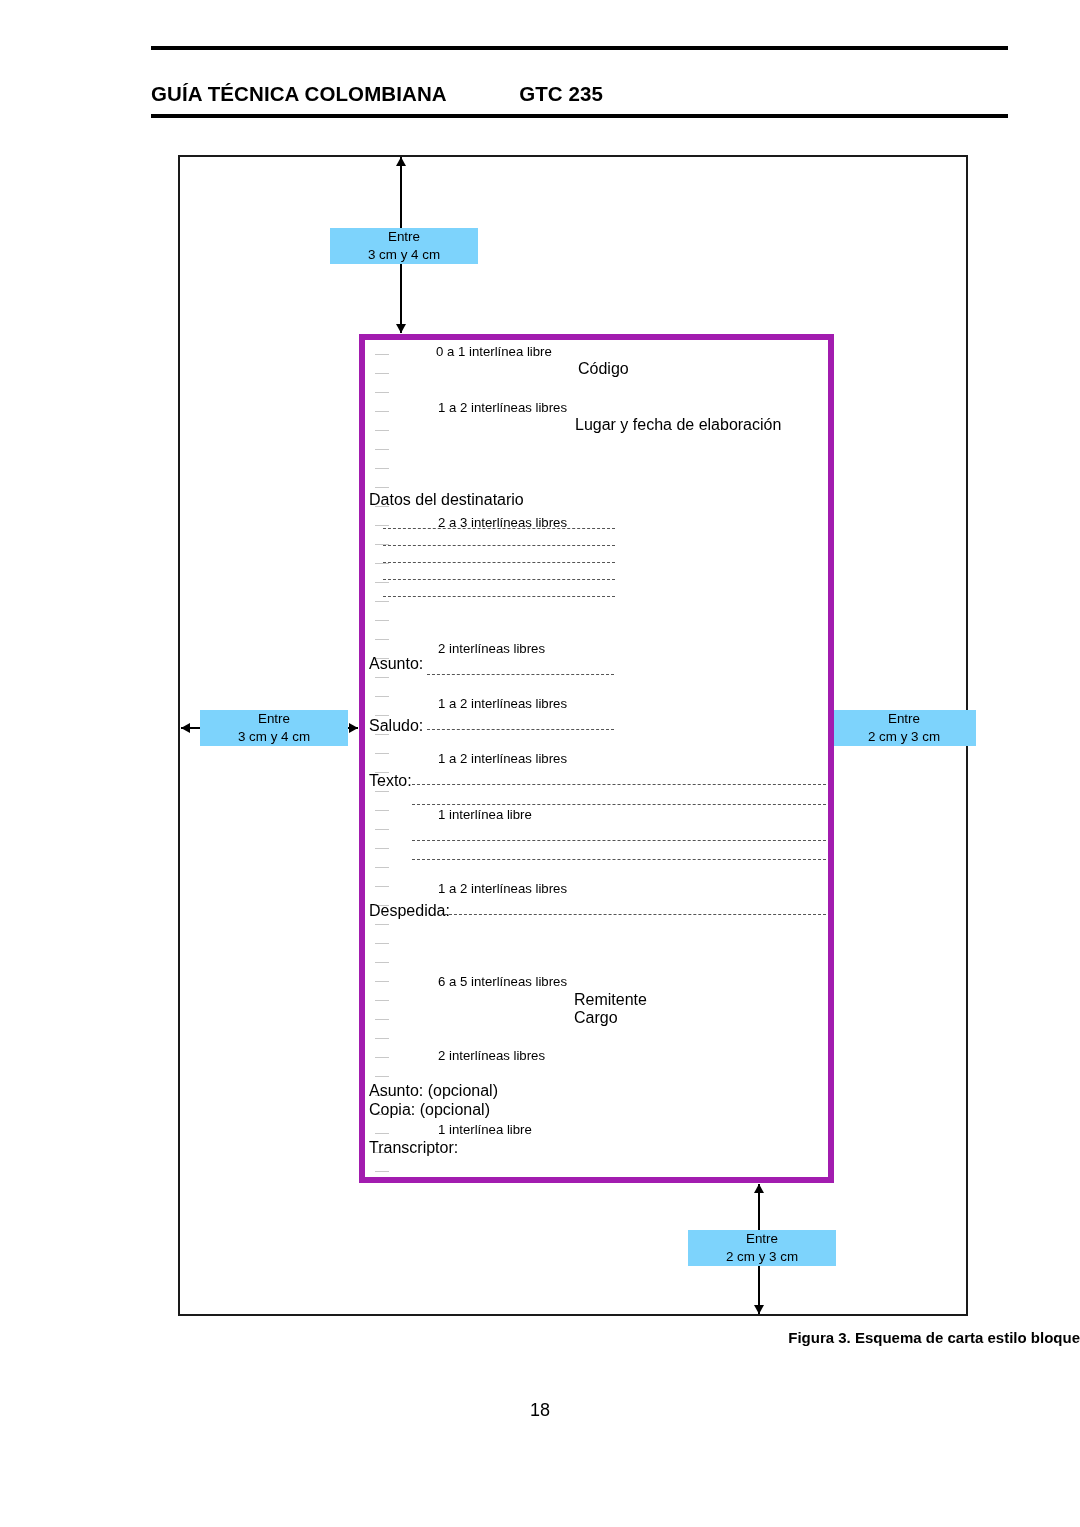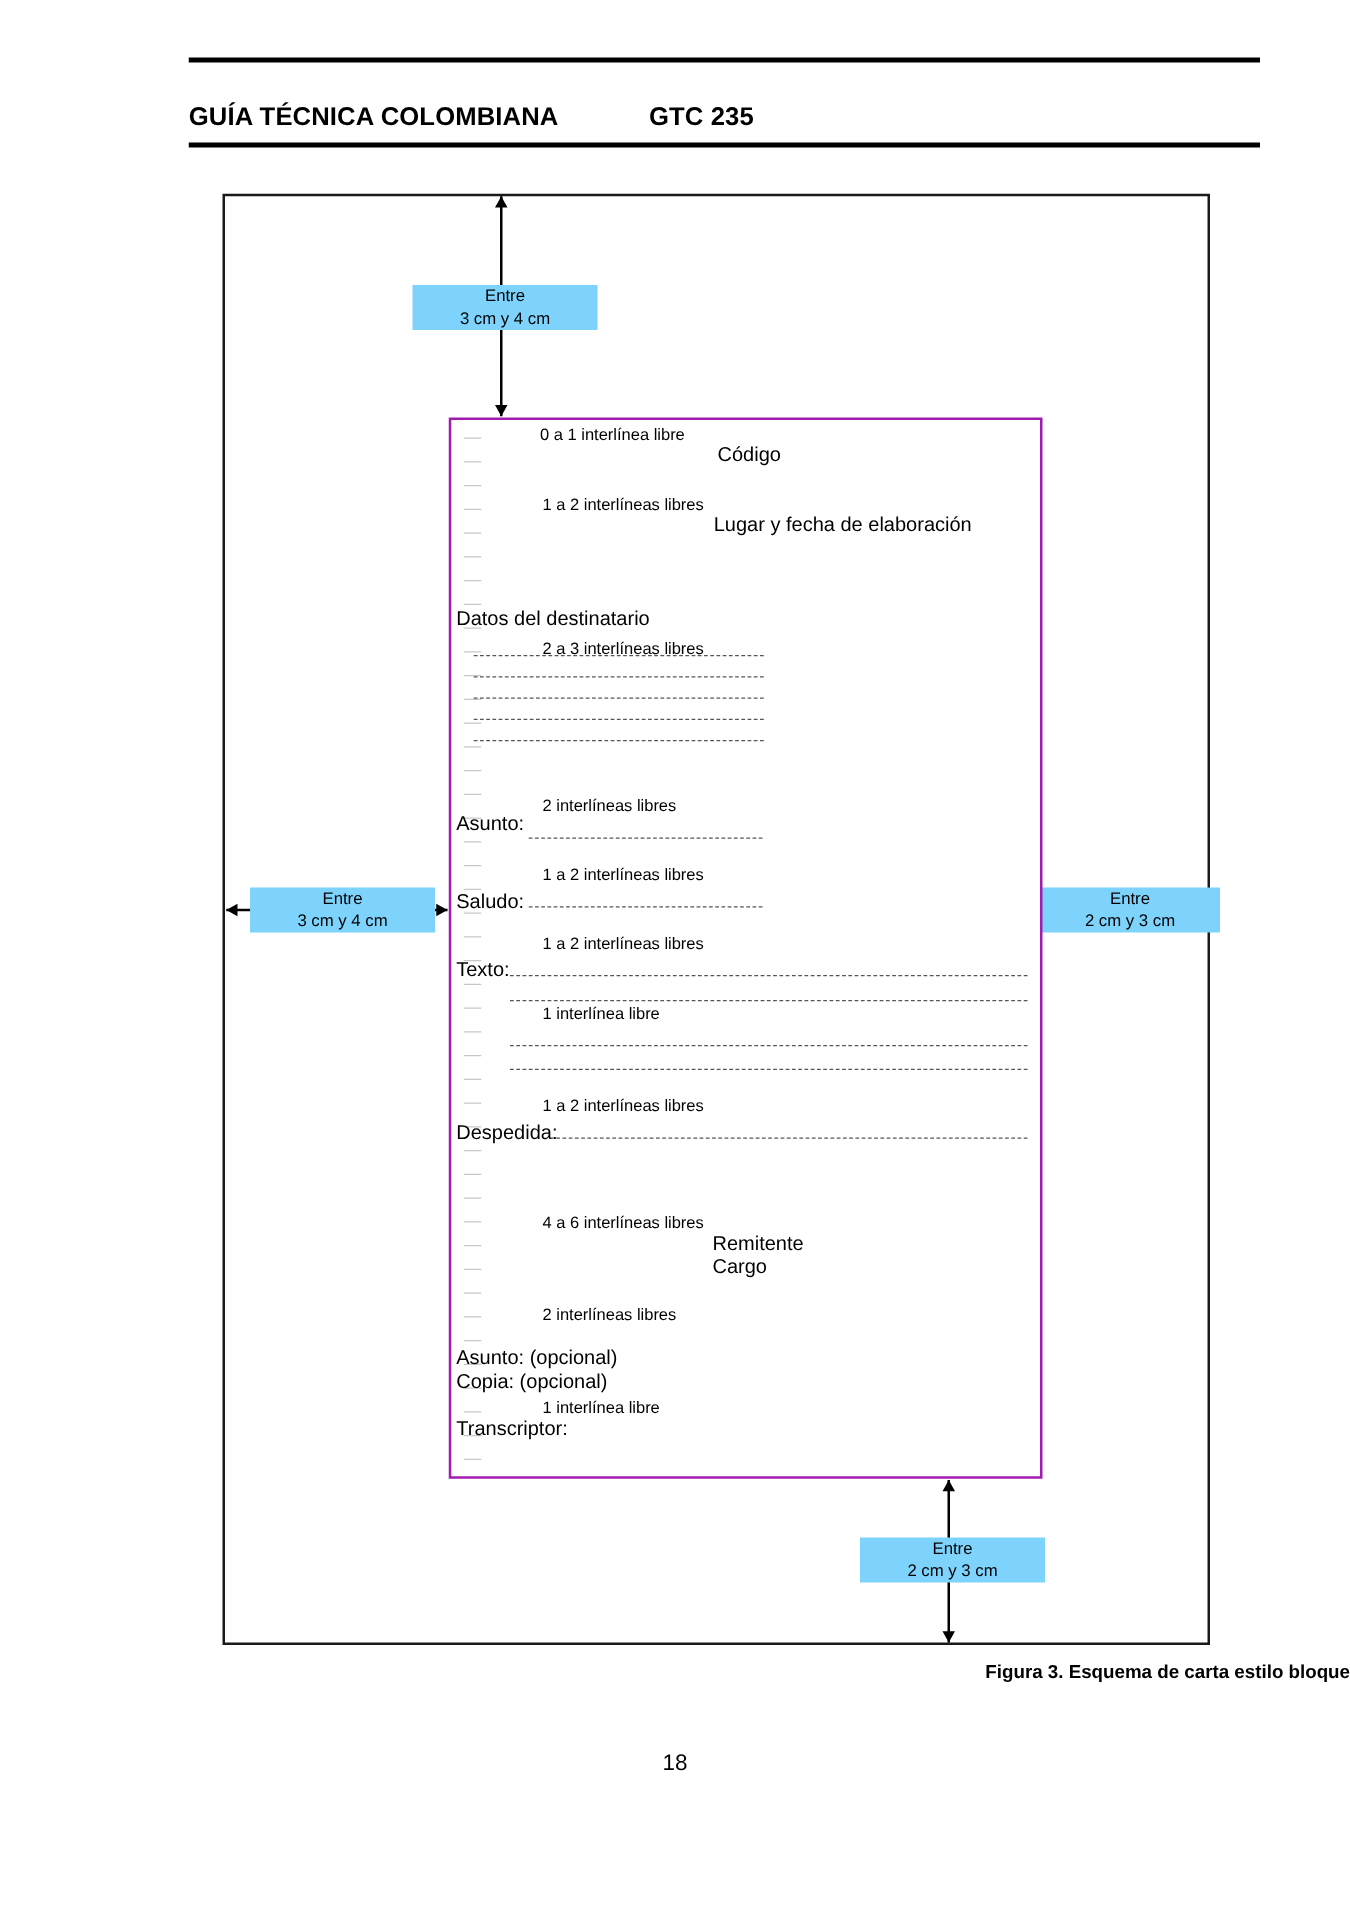--- a/index.html
+++ b/index.html
@@ -61,21 +61,21 @@
     box-sizing: border-box;
   }
 
   
   #inner-frame {
     position: absolute;
     left: 359px;
     top: 334px;
     width: 475px;
     height: 849px;
-    border: 2px solid #a21caf;
+    border: 6px solid #a21caf;
     box-sizing: border-box;
   }
 
   
   .tick {
     position: absolute;
     left: 10px;
     width: 14px;
     height: 1px;
     background: #c8c8c8;
@@ -290,21 +290,21 @@
 
   <div class="note" style="left:73px; top:468px;">1 interlínea libre</div>
 
   <div class="dashline" style="left:47px; top:500px; width:414px;"></div>
   <div class="dashline" style="left:47px; top:519px; width:414px;"></div>
 
   <div class="note" style="left:73px; top:542px;">1 a 2 interlíneas libres</div>
   <div class="bold-lbl" style="left:4px; top:564px;">Despedida:</div>
   <div class="dashline" style="left:79px; top:574px; width:382px;"></div>
 
-  <div class="note" style="left:73px; top:635px;">4 a 6 interlíneas libres</div>
+  <div class="note" style="left:73px; top:635px;">6 a 5 interlíneas libres</div>
   <div class="bold-lbl" style="left:209px; top:653px;">Remitente</div>
   <div class="bold-lbl" style="left:209px; top:671px;">Cargo</div>
 
   <div class="note" style="left:73px; top:709px;">2 interlíneas libres</div>
   <div class="bold-lbl" style="left:4px; top:744px;">Asunto: (opcional)</div>
   <div class="bold-lbl" style="left:4px; top:763px;">Copia: (opcional)</div>
   <div class="note" style="left:73px; top:783px;">1 interlínea libre</div>
   <div class="bold-lbl" style="left:4px; top:801px;">Transcriptor:</div>
 </div>
 

